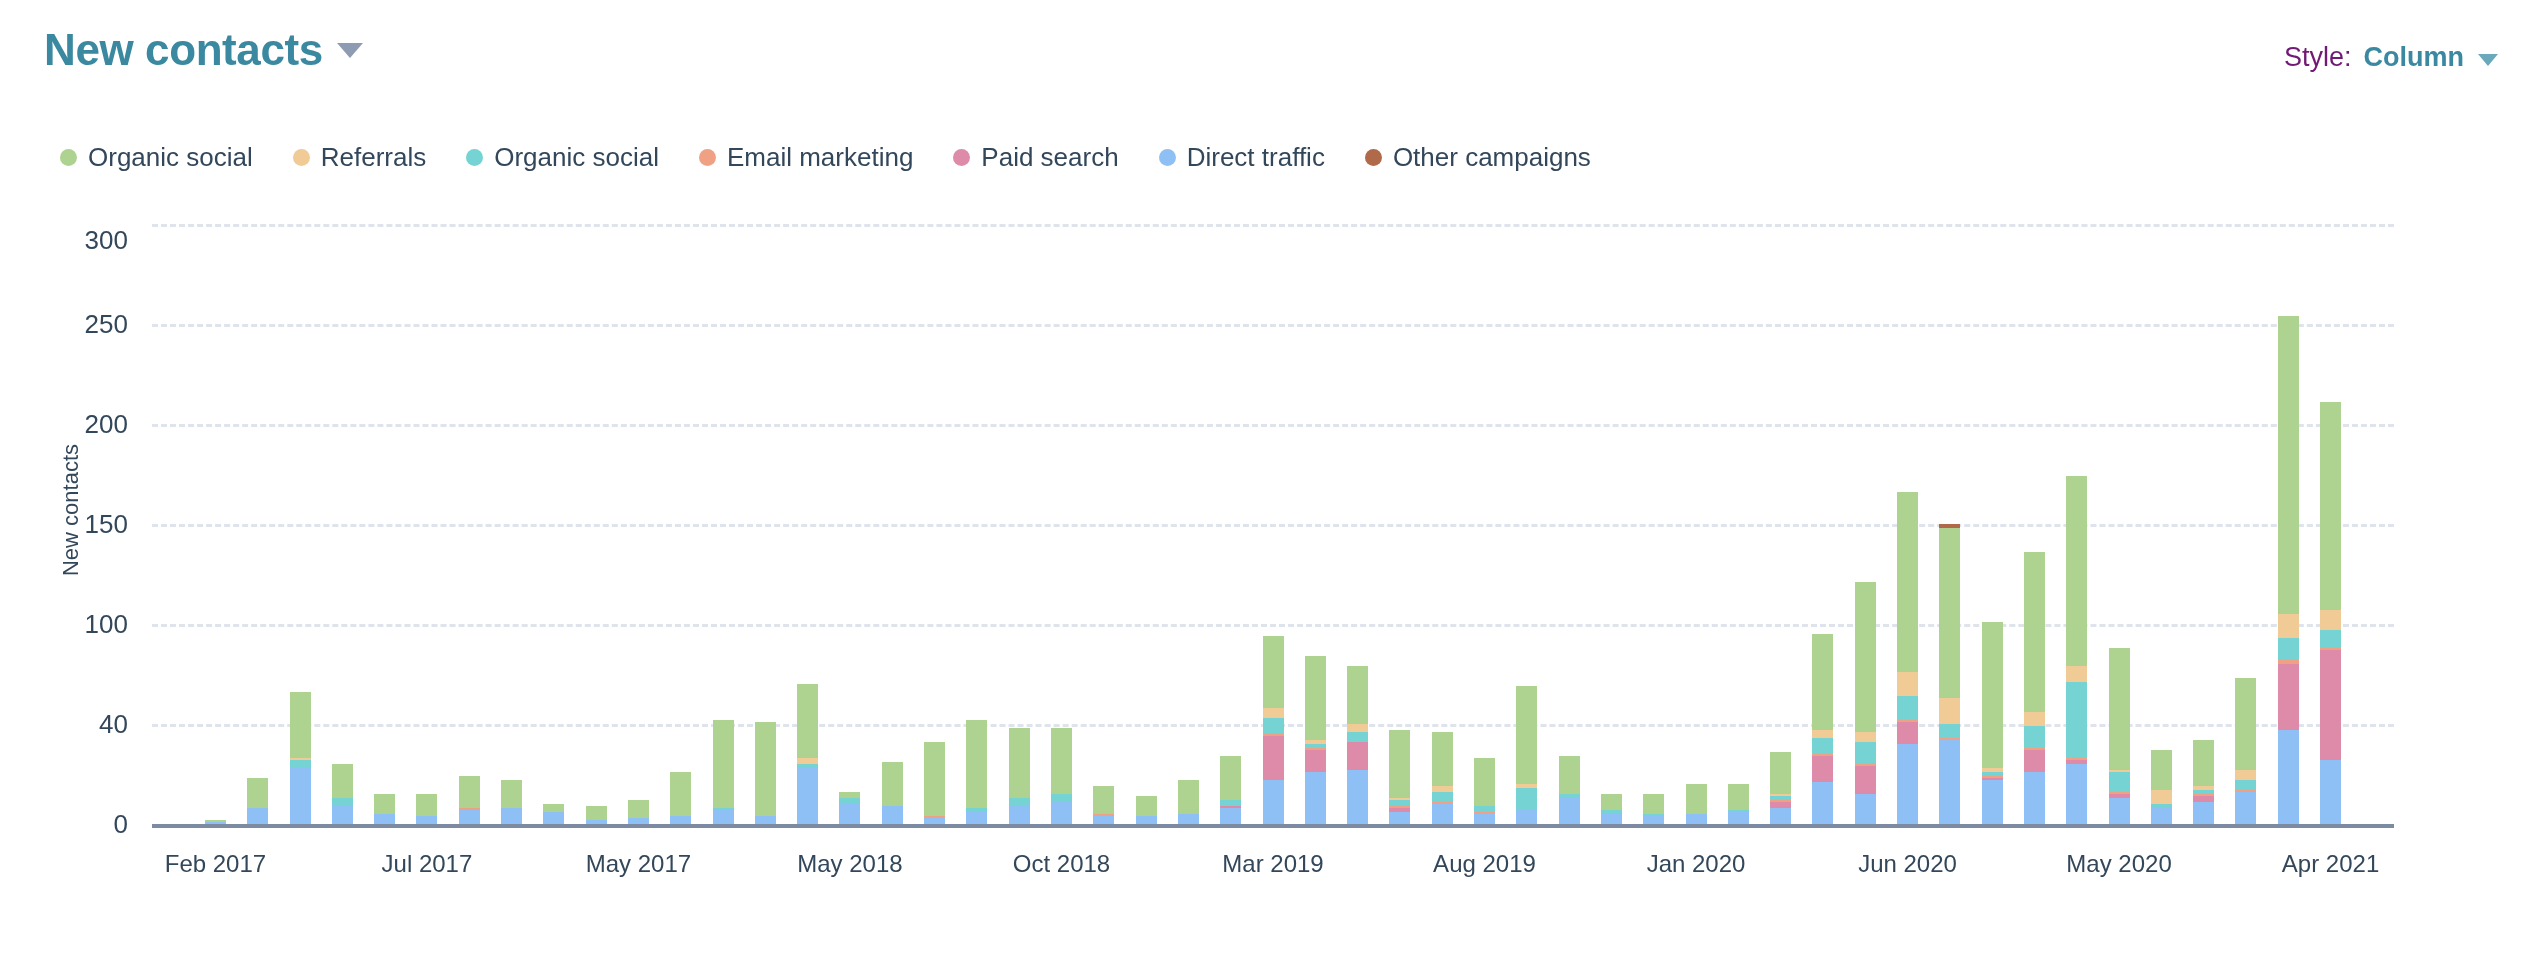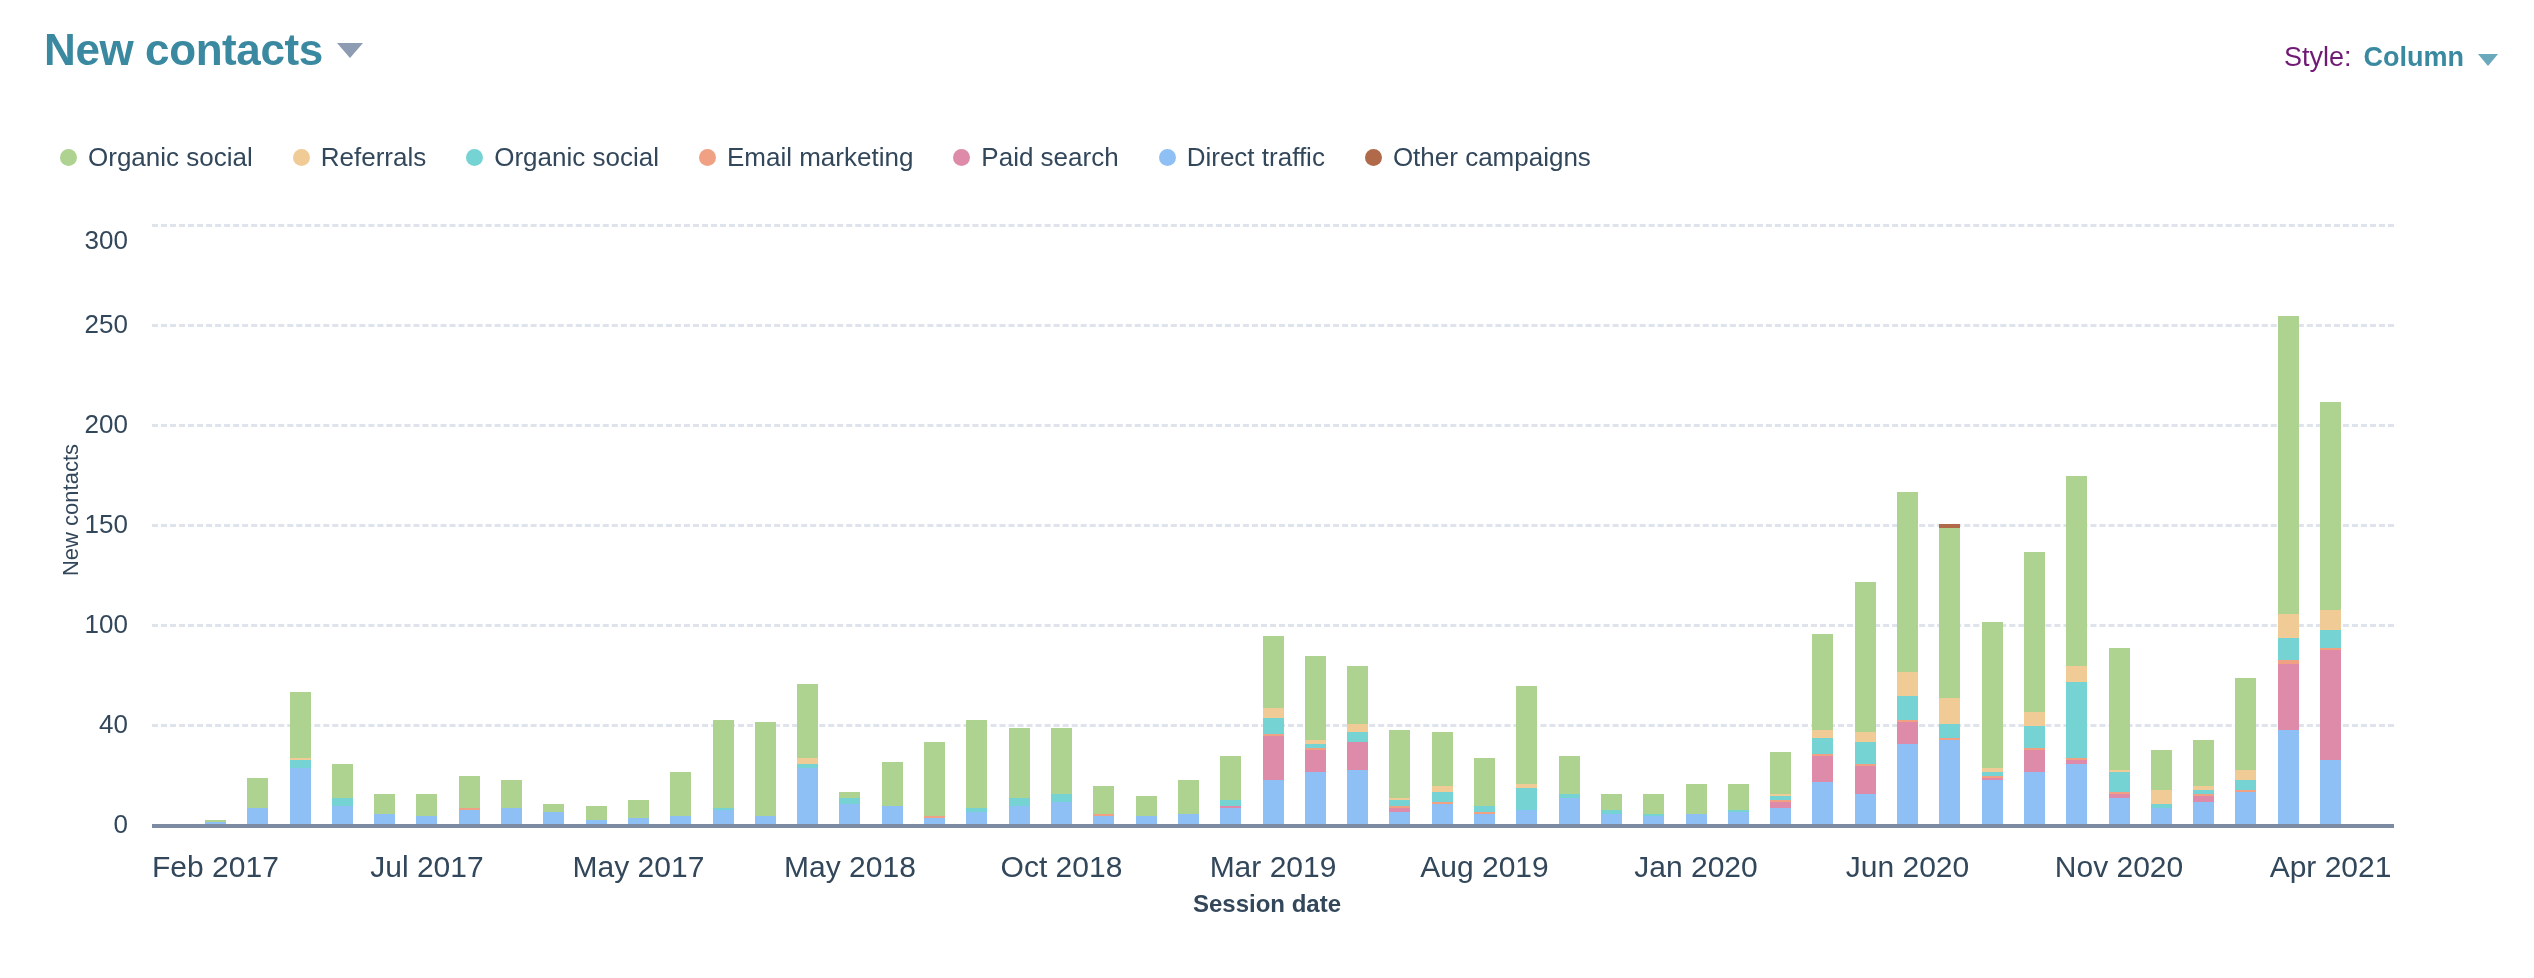--- a/index.html
+++ b/index.html
@@ -173,21 +173,21 @@
   .xticks {
     position: absolute;
     left: 152px;
     top: 660px;
     width: 2242px;
     height: 40px;
   }
   .xtick {
     position: absolute;
     transform: translateX(-50%);
-    font-size: 30px;
+    font-size: 24px;
     color: #33475b;
     white-space: nowrap;
   }
   .x-axis-title {
     position: absolute;
     left: 0;
     top: 700px;
     width: 2534px;
     text-align: center;
     font-size: 24px;
@@ -569,19 +569,18 @@
     <div class="xticks" id="xticks">
         <div class="xtick" style="left: 63.4528px;">Feb 2017</div>
         <div class="xtick" style="left: 274.962px;">Jul 2017</div>
         <div class="xtick" style="left: 486.472px;">May 2017</div>
         <div class="xtick" style="left: 697.981px;">May 2018</div>
         <div class="xtick" style="left: 909.491px;">Oct 2018</div>
         <div class="xtick" style="left: 1121px;">Mar 2019</div>
         <div class="xtick" style="left: 1332.51px;">Aug 2019</div>
         <div class="xtick" style="left: 1544.02px;">Jan 2020</div>
         <div class="xtick" style="left: 1755.53px;">Jun 2020</div>
-        <div class="xtick" style="left: 1967.04px;">Nov 2020</div>
+        <div class="xtick" style="left: 1967.04px;">May 2020</div>
         <div class="xtick" style="left: 2178.55px;">Apr 2021</div>
       </div>
-    <div class="x-axis-title">Session date</div>
   </div>
 
 </div>
 
 </body></html>

